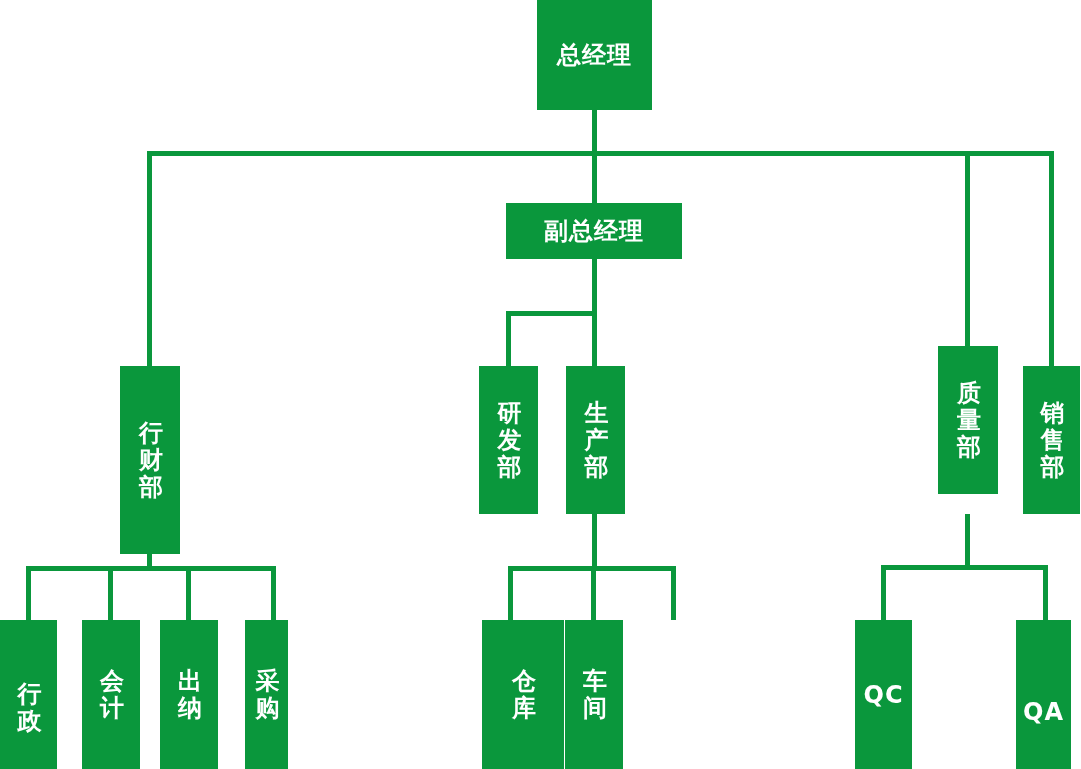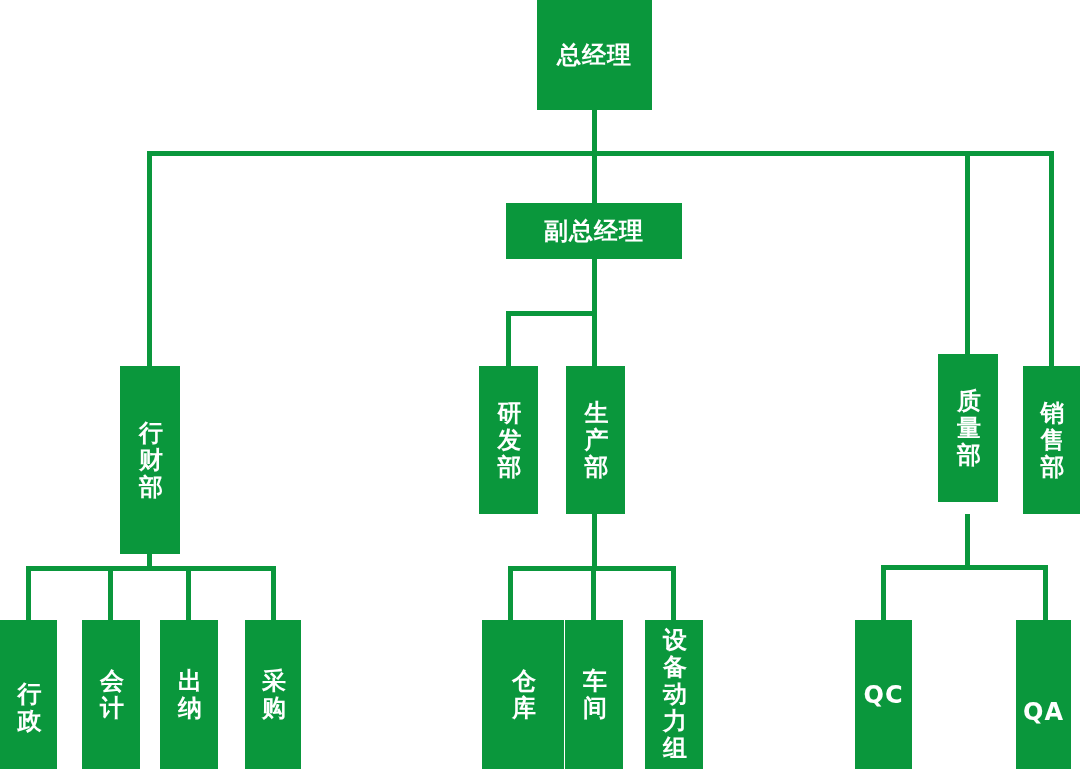--- a/index.html
+++ b/index.html
@@ -73,47 +73,44 @@
 
   <div class="box" style="left:120px;top:366px;width:60px;height:188px">
     <span class="vlabel">行财部</span>
   </div>
   <div class="box" style="left:479px;top:366px;width:59px;height:148px">
     <span class="vlabel">研发部</span>
   </div>
   <div class="box" style="left:566px;top:366px;width:59px;height:148px">
     <span class="vlabel">生产部</span>
   </div>
-  <div class="box" style="left:938px;top:354px;width:60px;height:148px">
+  <div class="box" style="left:938px;top:346px;width:60px;height:148px">
     <span class="vlabel">质量部</span>
   </div>
   <div class="box" style="left:1023px;top:366px;width:57px;height:148px">
     <span class="vlabel">销售部</span>
   </div>
 
   <div class="box" style="left:0;top:620px;width:57px;height:175px">
     <span class="vlabel">行政</span>
   </div>
   <div class="box" style="left:82px;top:620px;width:58px;height:149px">
     <span class="vlabel">会计</span>
   </div>
   <div class="box" style="left:160px;top:620px;width:58px;height:149px">
     <span class="vlabel">出纳</span>
   </div>
-  <div class="box" style="left:245px;top:620px;width:56px;height:149px">
+  <div class="box" style="left:245px;top:620px;width:43px;height:149px">
     <span class="vlabel">采购</span>
   </div>
   <div class="box" style="left:482px;top:620px;width:82px;height:149px">
     <span class="vlabel">仓库</span>
   </div>
   <div class="box" style="left:565px;top:620px;width:58px;height:149px">
     <span class="vlabel">车间</span>
-  </div>
-  <div class="box" style="left:645px;top:620px;width:58px;height:149px">
-    <span class="vlabel">设备动力组</span>
   </div>
   <div class="box" style="left:855px;top:620px;width:57px;height:149px">
     <span class="hlabel">QC</span>
   </div>
   <div class="box" style="left:1016px;top:620px;width:55px;height:184px">
     <span class="hlabel">QA</span>
   </div>
 
 </div>
 

